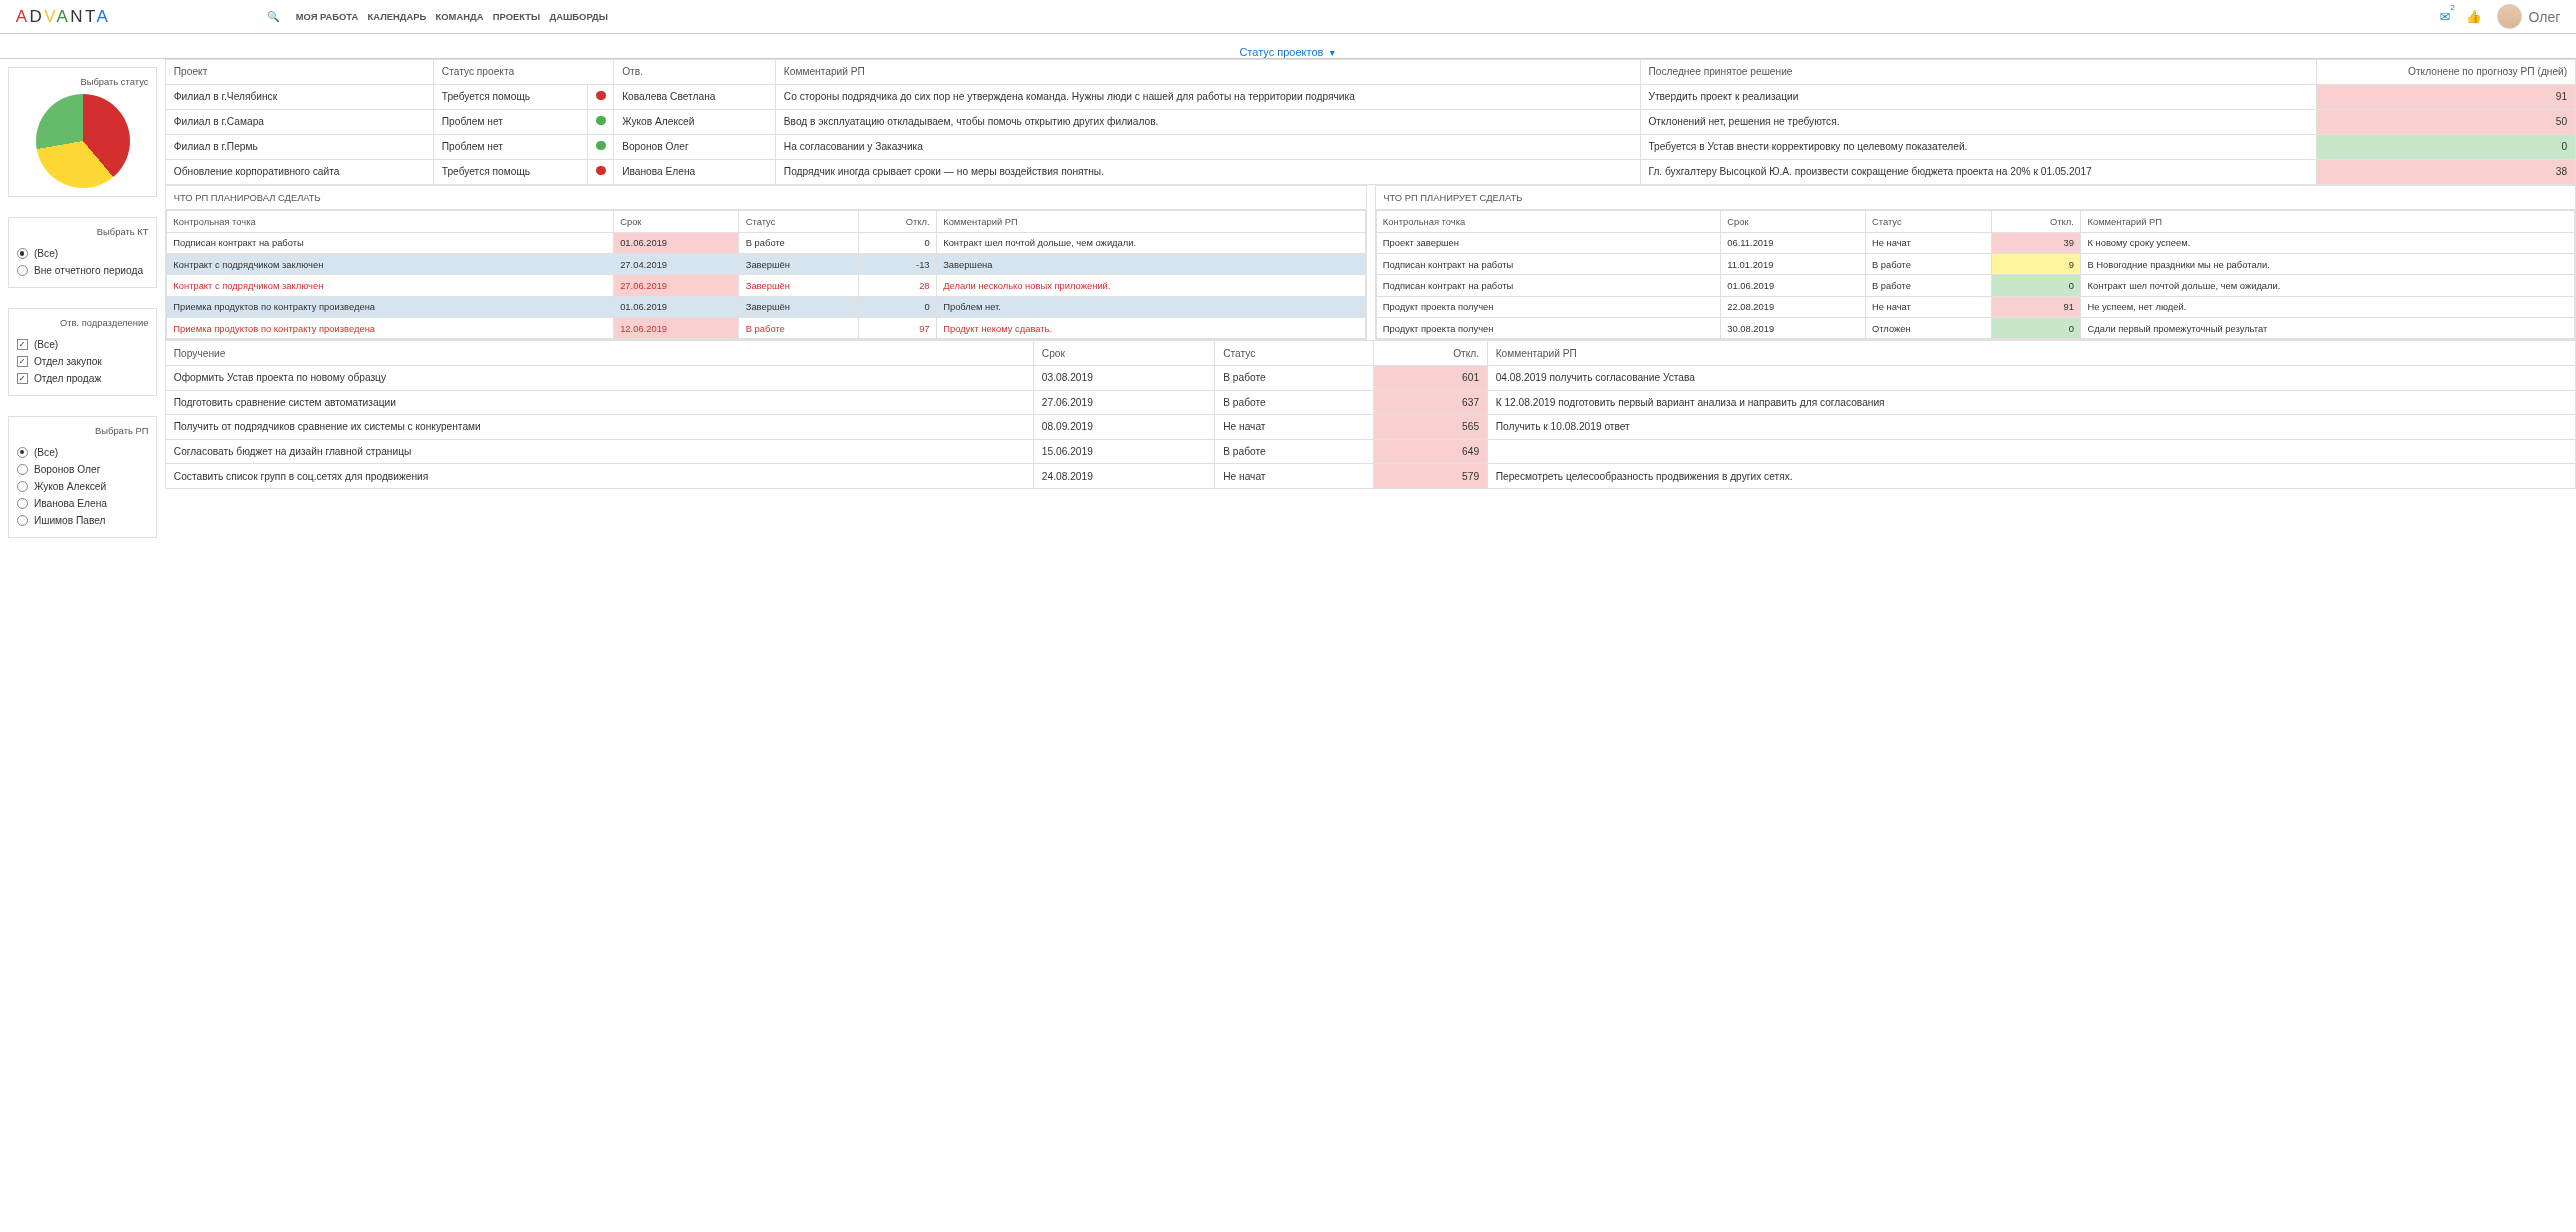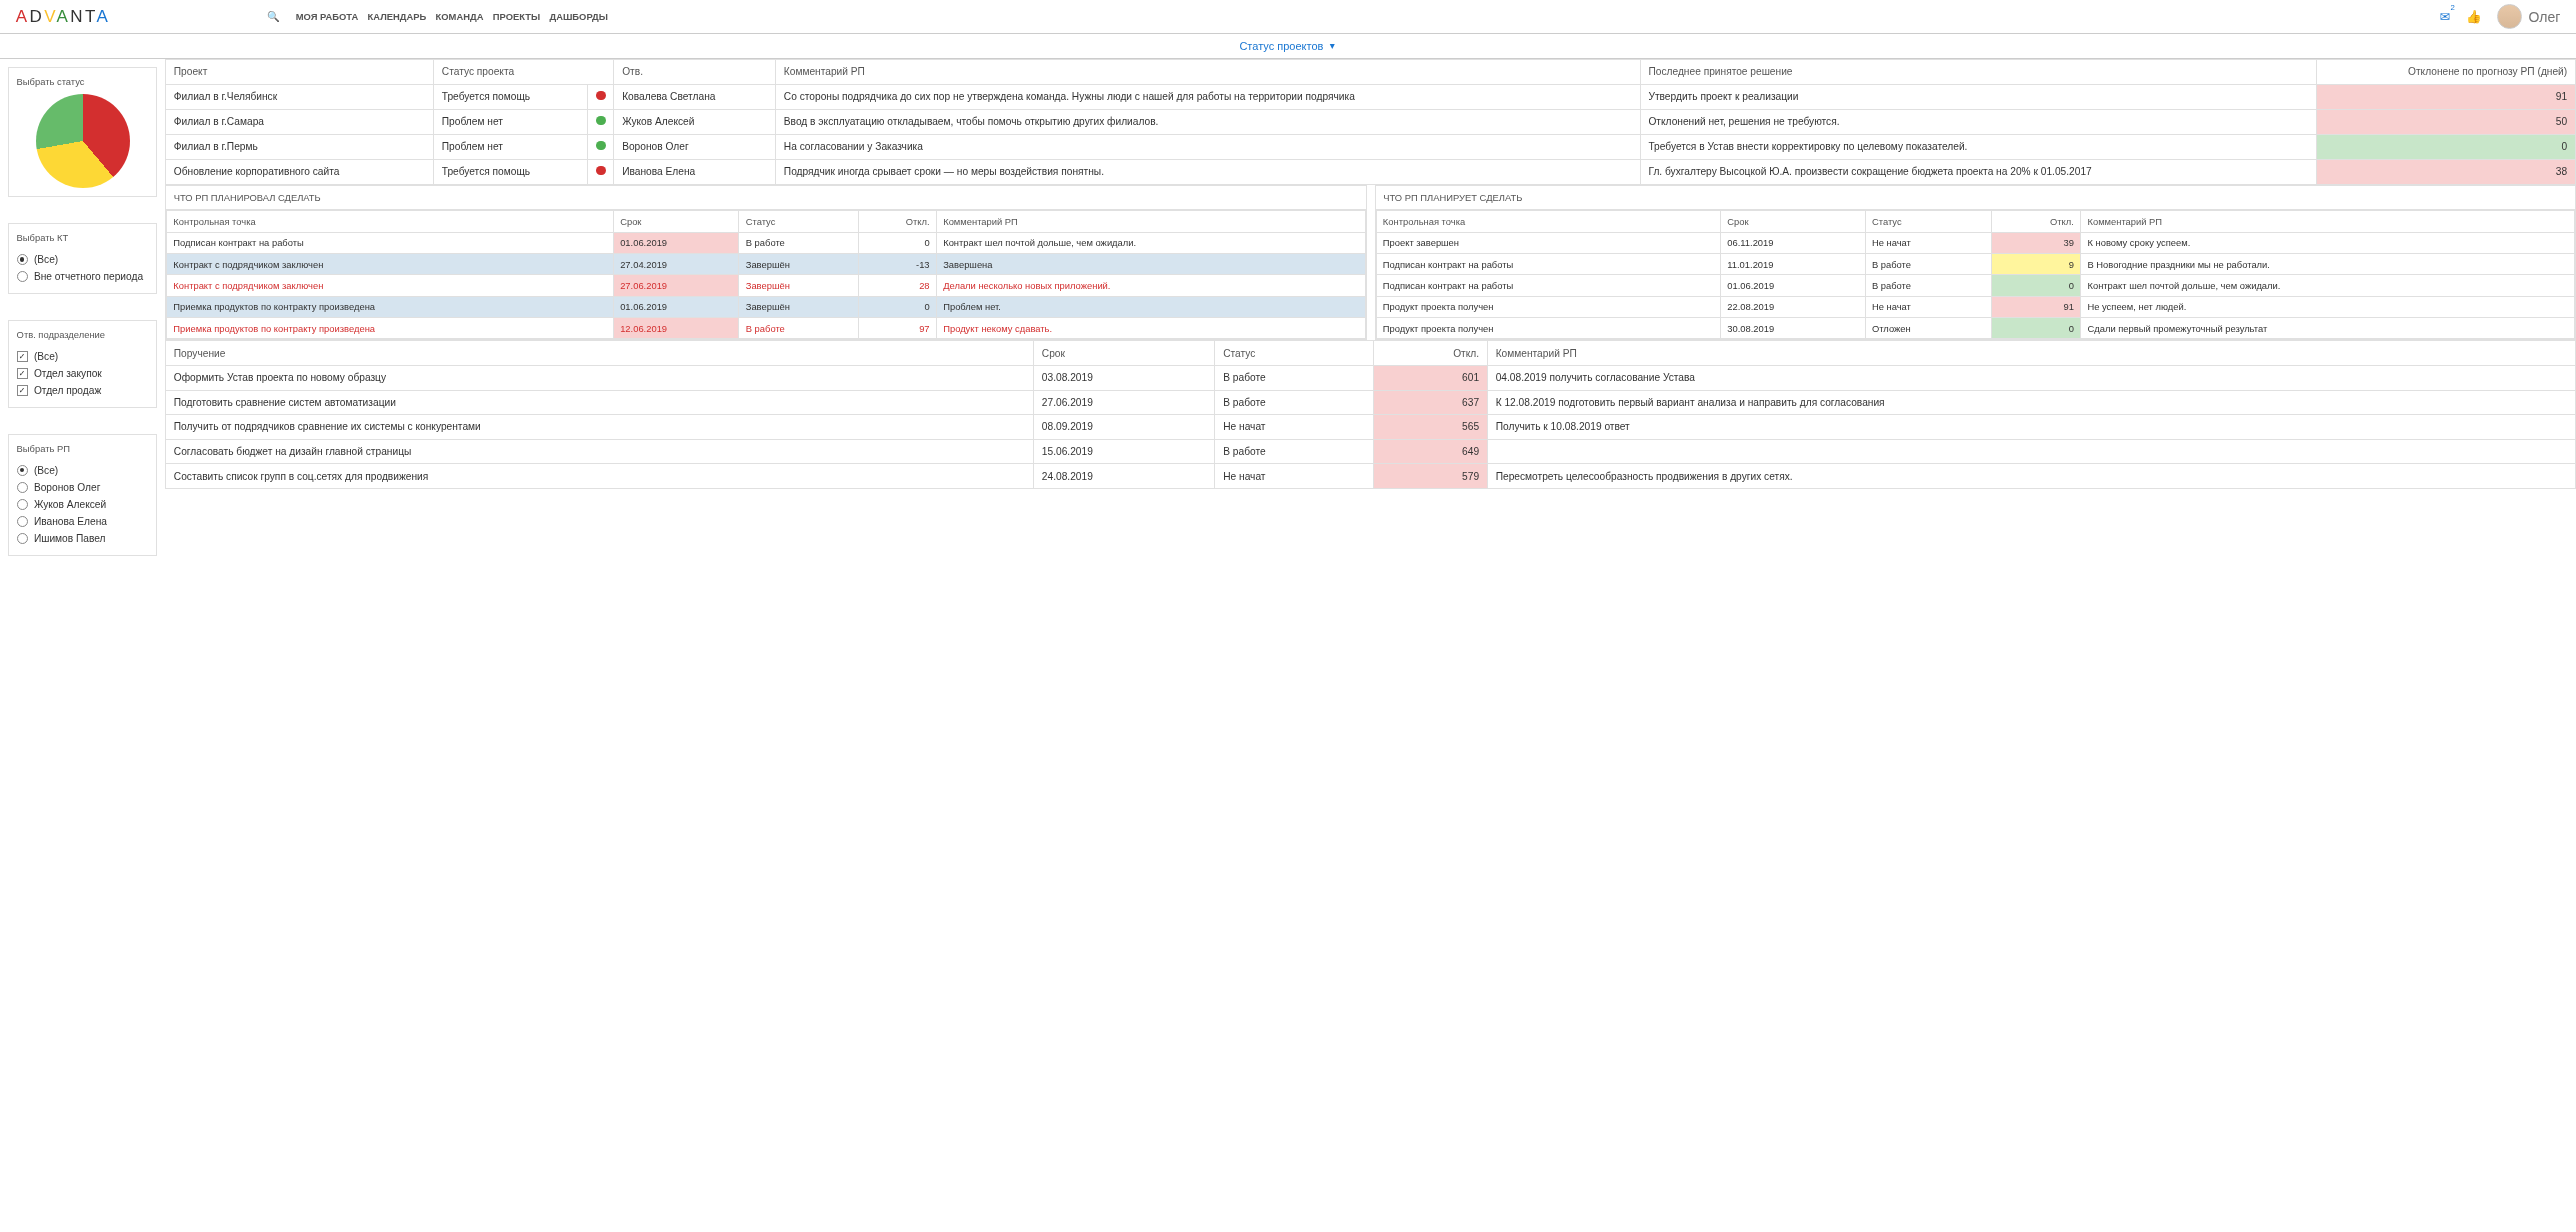--- a/index.html
+++ b/index.html
@@ -15,24 +15,24 @@
 .logo .a3 { color: #1976d2; }
 .search-icon { margin-left: 157px; color: #777; }
 .nav { display: flex; gap: 9.4px; margin-left: 15.7px; }
 .nav a { text-decoration: none; color: #555; font-size: 9.4px; font-weight: 600; }
 .topbar-right { margin-left: auto; display: flex; align-items: center; gap: 15.7px; }
 .notif { position: relative; color: #1976d2; font-size: 12.5px; }
 .notif-badge { position: absolute; top: -6.3px; right: -4.7px; font-size: 7.8px; color: #1976d2; }
 .thumbs { color: #aaa; font-size: 12.5px; }
 .user { display: flex; align-items: center; gap: 6.3px; font-size: 14px; color: #737373; }
 .avatar { width: 25px; height: 25px; border-radius: 50%; background: linear-gradient(#e8c8a8,#d8b898); border: 0.8px solid #ccc; }
-.page-title-bar { height: 25px; display: flex; align-items: center; justify-content: center; border-bottom: 0.8px solid #ccc; color: #1976d2; font-size: 11px; gap: 4.7px; }
+.page-title-bar { height: 25px; display: flex; align-items: flex-end; justify-content: center; border-bottom: 0.8px solid #ccc; color: #1976d2; font-size: 11px; gap: 4.7px; }
 .filter-icon { color: #1976d2; font-size: 8.6px; }
 .layout { display: flex; }
-.sidebar { width: 165px; padding: 7.8px; display: flex; flex-direction: column; gap: 26px; }
+.sidebar { width: 165px; padding: 7.8px; display: flex; flex-direction: column; gap: 20px; text-align: right; }
 .panel { border: 0.8px solid #e0e0e0; padding: 7.8px; background: #fff; }
 .panel-title { font-size: 9.4px; color: #555; margin-bottom: 7.8px; }
 .pie { width: 94px; height: 94px; margin: 0 auto; border-radius: 50%; background: conic-gradient(#d32f2f 0deg 140deg, #fdd835 140deg 260deg, #66bb6a 260deg 360deg); }
 .radio-item, .check-item { display: flex; align-items: center; gap: 6.3px; padding: 3.1px 0; font-size: 10.2px; }
 .radio { width: 11px; height: 11px; border-radius: 50%; border: 0.8px solid #888; display: flex; align-items: center; justify-content: center; }
 .radio.checked::after { content: ''; width: 4.7px; height: 4.7px; border-radius: 50%; background: #333; }
 .check { width: 11px; height: 11px; border: 0.8px solid #888; display: flex; align-items: center; justify-content: center; font-size: 7.8px; }
 .check.checked::after { content: '✓'; }
 .main { flex: 1; padding: 0; }
 table { width: 100%; border-collapse: collapse; }

